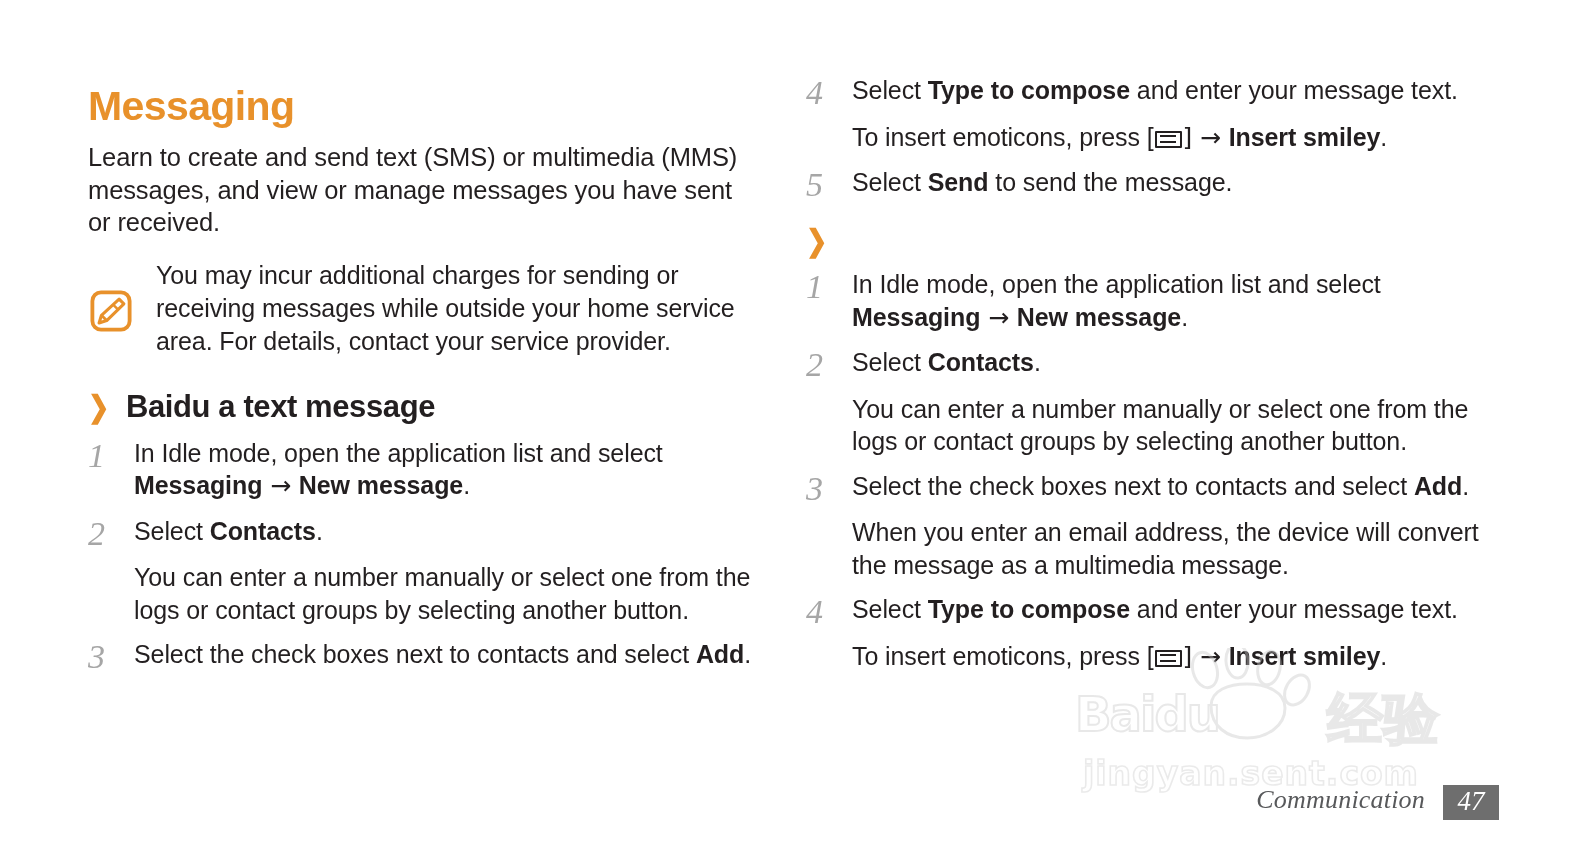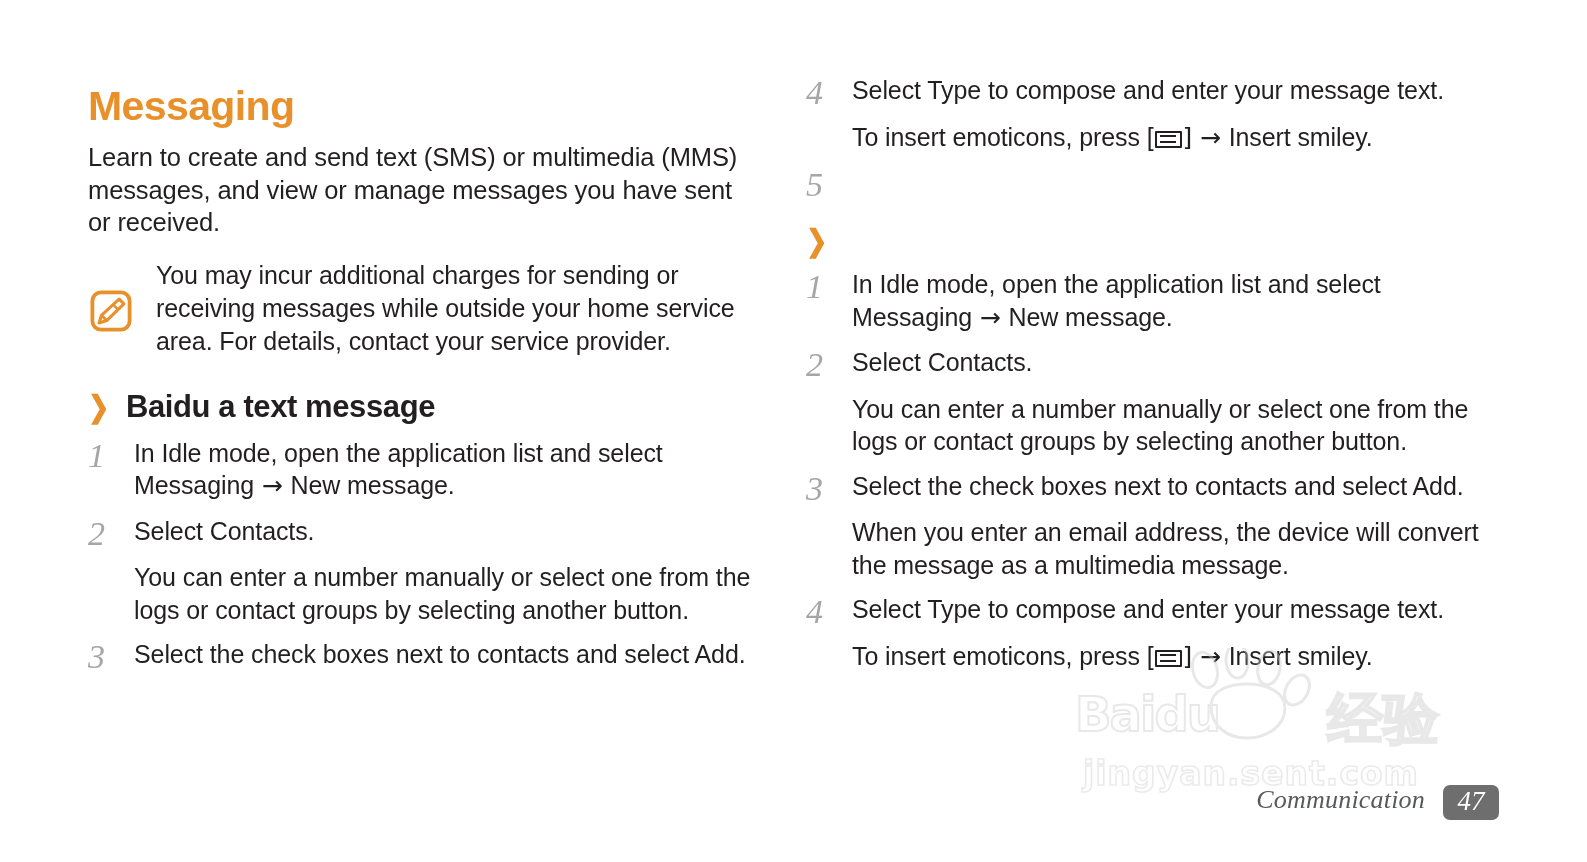--- a/index.html
+++ b/index.html
@@ -169,21 +169,21 @@
     flex: 1 1 auto;
     font-size: 25px;
     line-height: 1.30;
     letter-spacing: -0.1px;
     color: #231f20;
   }
   .step-body .sub {
     display: block;
     margin-top: 14px;
   }
-  b { font-weight: normal; text-align: center; }
+  b { font-weight: bold; text-align: center; }
 
   .arrow { font-family: "DejaVu Sans", sans-serif; }
 
   
   .menukey {
     display: inline-block;
     width: 27px;
     height: 17px;
     border: 2.2px solid #231f20;
     border-radius: 1px;
@@ -223,21 +223,20 @@
   .footer-page {
     background: #6e6e6e;
     color: #ffffff;
     font-family: "Liberation Serif", serif;
     font-style: italic;
     font-size: 27px;
     padding: 3px 13px 5px 13px;
     line-height: 1.0;
     min-width: 30px;
     text-align: center;
-    border-radius: 7px;
   }
 </style>
 </head>
 <body>
 
 <div class="page">
 
   <div class="watermark">
     <svg class="wm-paw" width="150" height="92" viewBox="0 0 150 92">
       <g fill="none" stroke="#c9c9c9" stroke-width="3">
@@ -303,20 +302,23 @@
     <div class="step" style="margin-top:0;">
       <div class="step-num">4</div>
       <div class="step-body">
         <span>Select </span><b>Type to compose</b><span> and enter your message text.</span>
         <span class="sub"><span>To insert emoticons, press [</span><span class="menukey"></span><span class="arrow">] → </span><b>Insert smiley</b><span>.</span></span>
       </div>
     </div>
 
     <div class="step">
       <div class="step-num">5</div>
+      <div class="step-body">
+        <span>Select </span><b>Send</b><span> to send the message.</span>
+      </div>
     </div>
 
     <div class="section-head">
       <span class="chev">❯</span>
     </div>
 
     <div class="step">
       <div class="step-num">1</div>
       <div class="step-body">
         <span>In Idle mode, open the application list and select </span><b>Messaging</b><span class="arrow"> → </span><b>New message</b><span>.</span>

